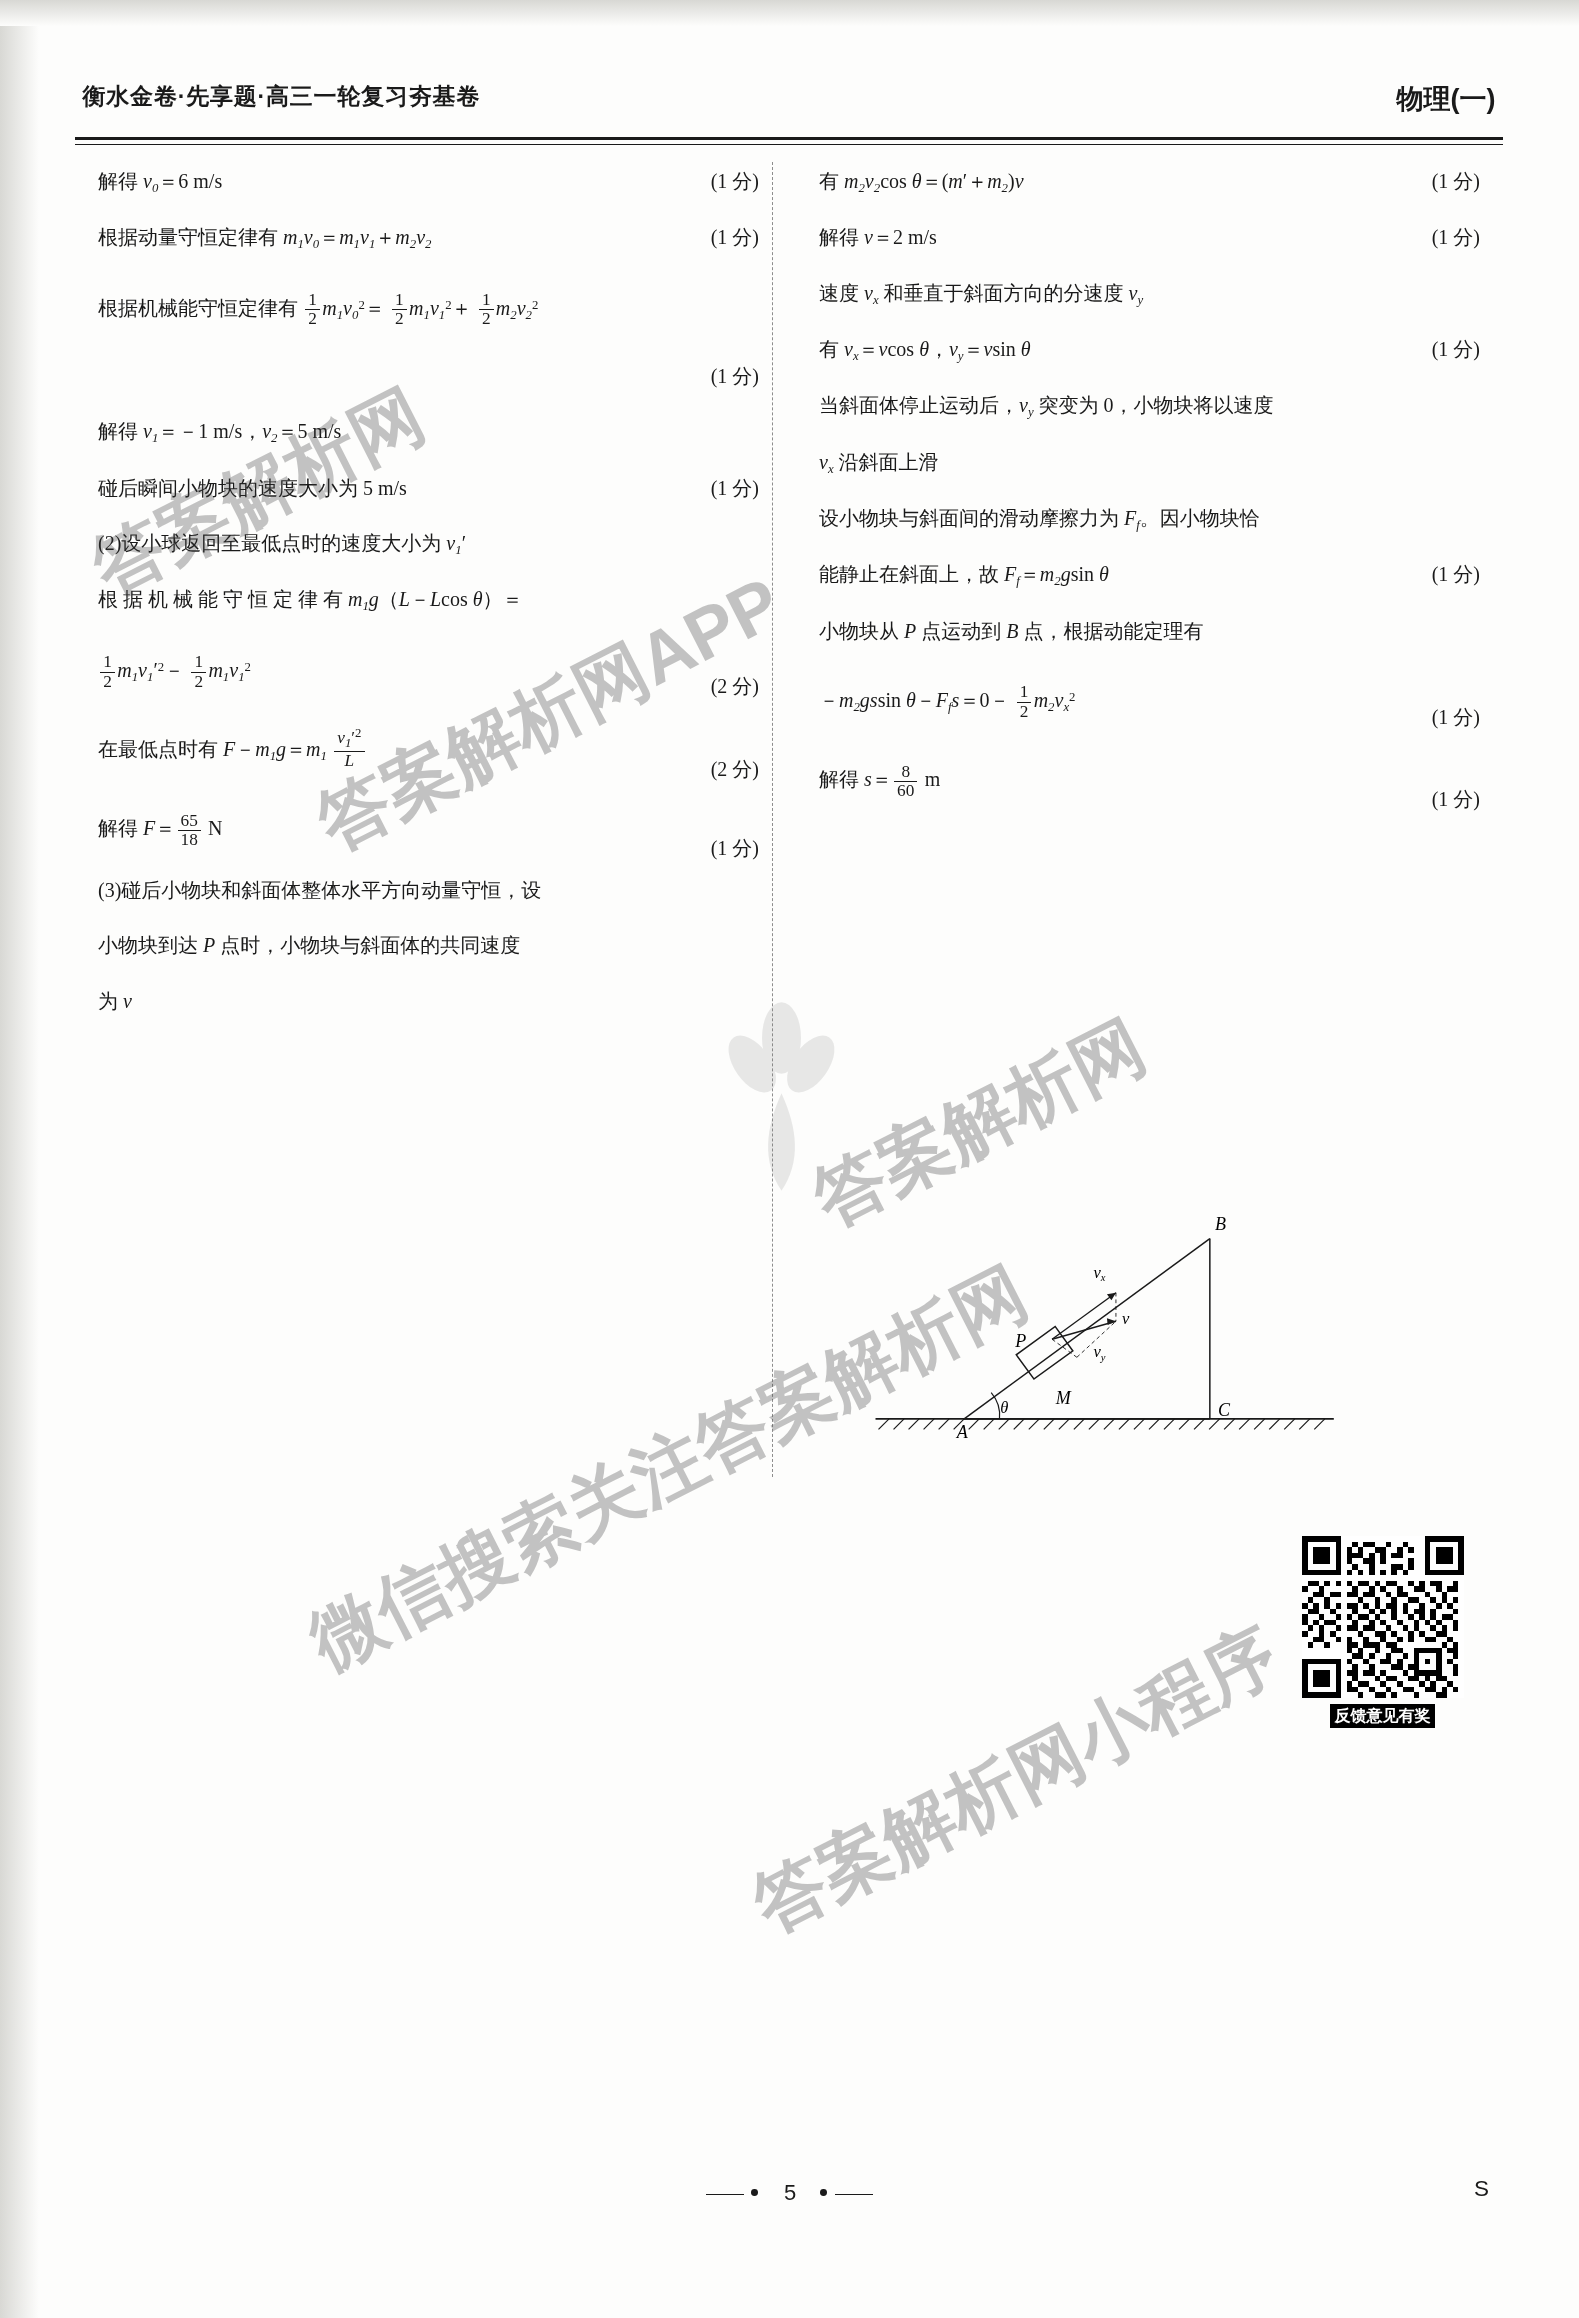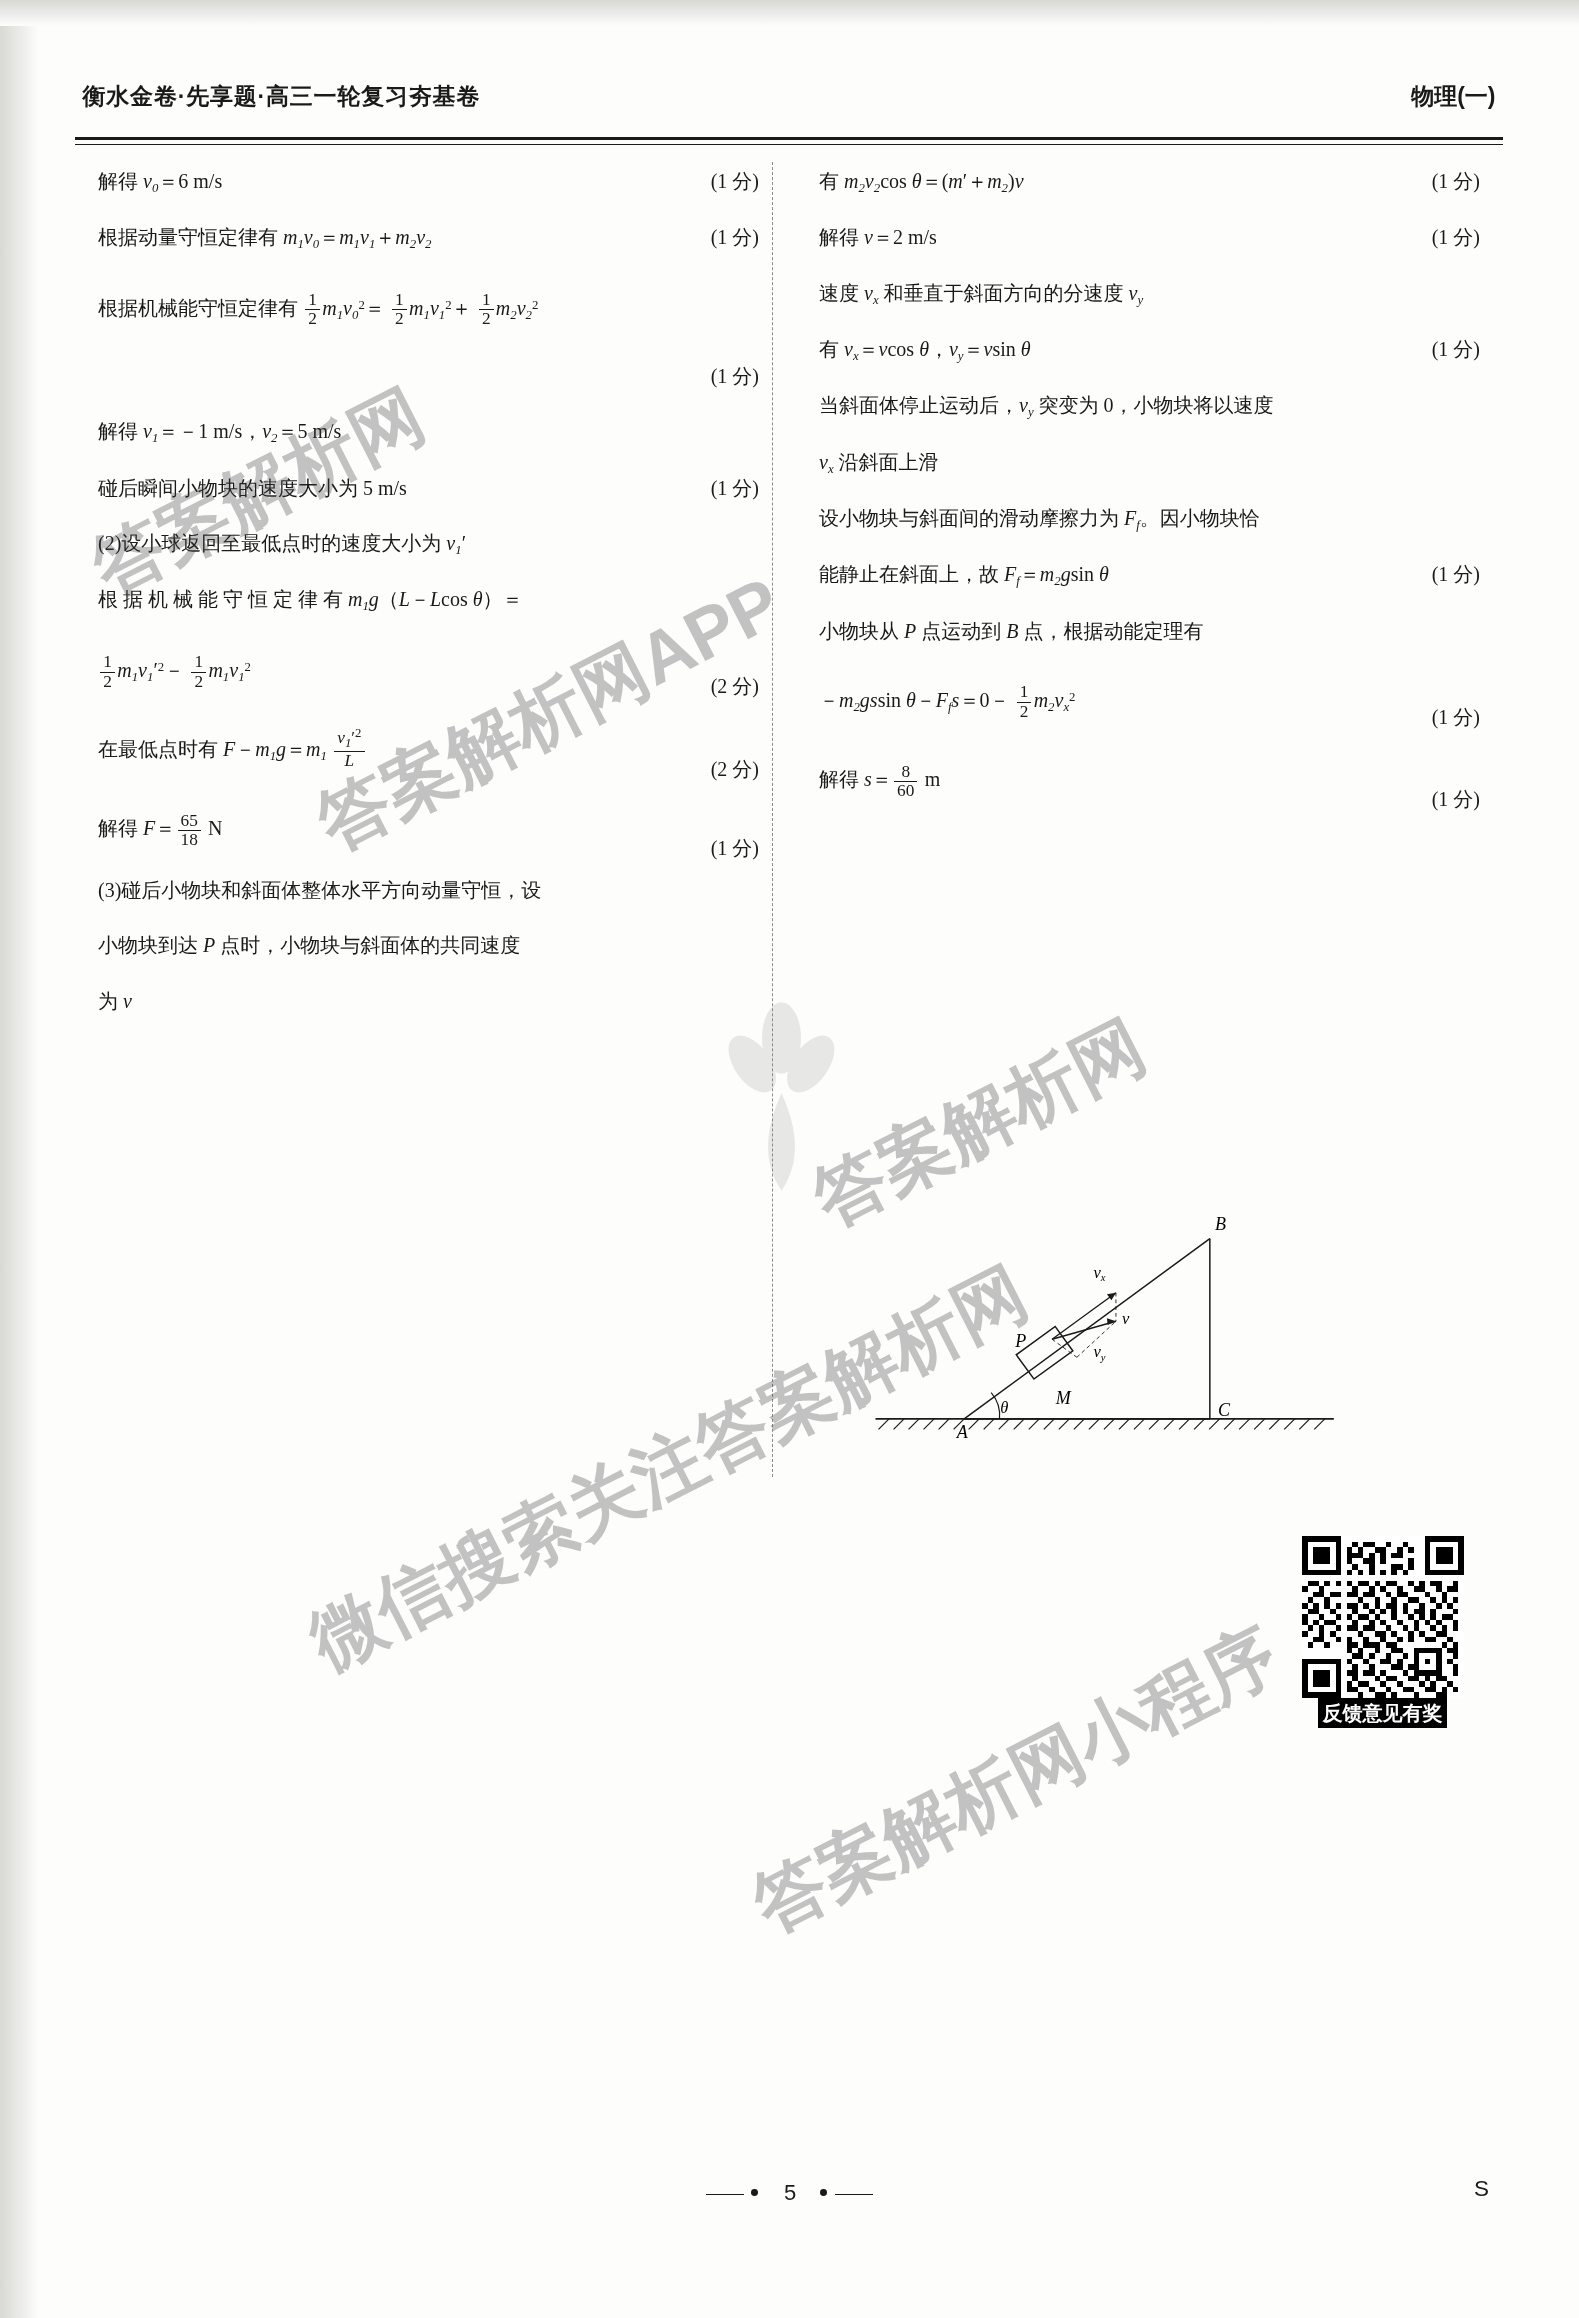--- a/index.html
+++ b/index.html
@@ -39,21 +39,21 @@
     font-weight: bold;
     letter-spacing: 0.8px;
     white-space: nowrap;
     font-family: "Liberation Sans", "DejaVu Sans", sans-serif;
     text-align: right;
   }
   .header-right {
     position: absolute;
     right: 7.5px;
     top: 0;
-    font-size: 23px;
+    font-size: 27px;
     font-weight: bold;
     white-space: nowrap;
     font-family: "Liberation Sans", "DejaVu Sans", sans-serif;
   }
   .rule-thick {
     position: absolute;
     left: 75px;
     top: 137px;
     width: 1428px;
     height: 3px;
@@ -131,22 +131,22 @@
   
   .qr-block {
     position: absolute;
     left: 1296px;
     top: 1536px;
     width: 173px;
     text-align: center;
   }
   .qr-img { width: 162px; height: 162px; display:block; margin: 0 auto; }
   .qr-caption {
-    margin-top: 0;
-    font-size: 20px;
+    margin-top: 6px;
+    font-size: 16px;
     font-weight: bold;
     font-family: "Liberation Sans", "DejaVu Sans", sans-serif;
     background: #000;
     color: #fff;
     display: inline-block;
     padding: 1.5px 4.5px;
   }
 
   
   .footer {

